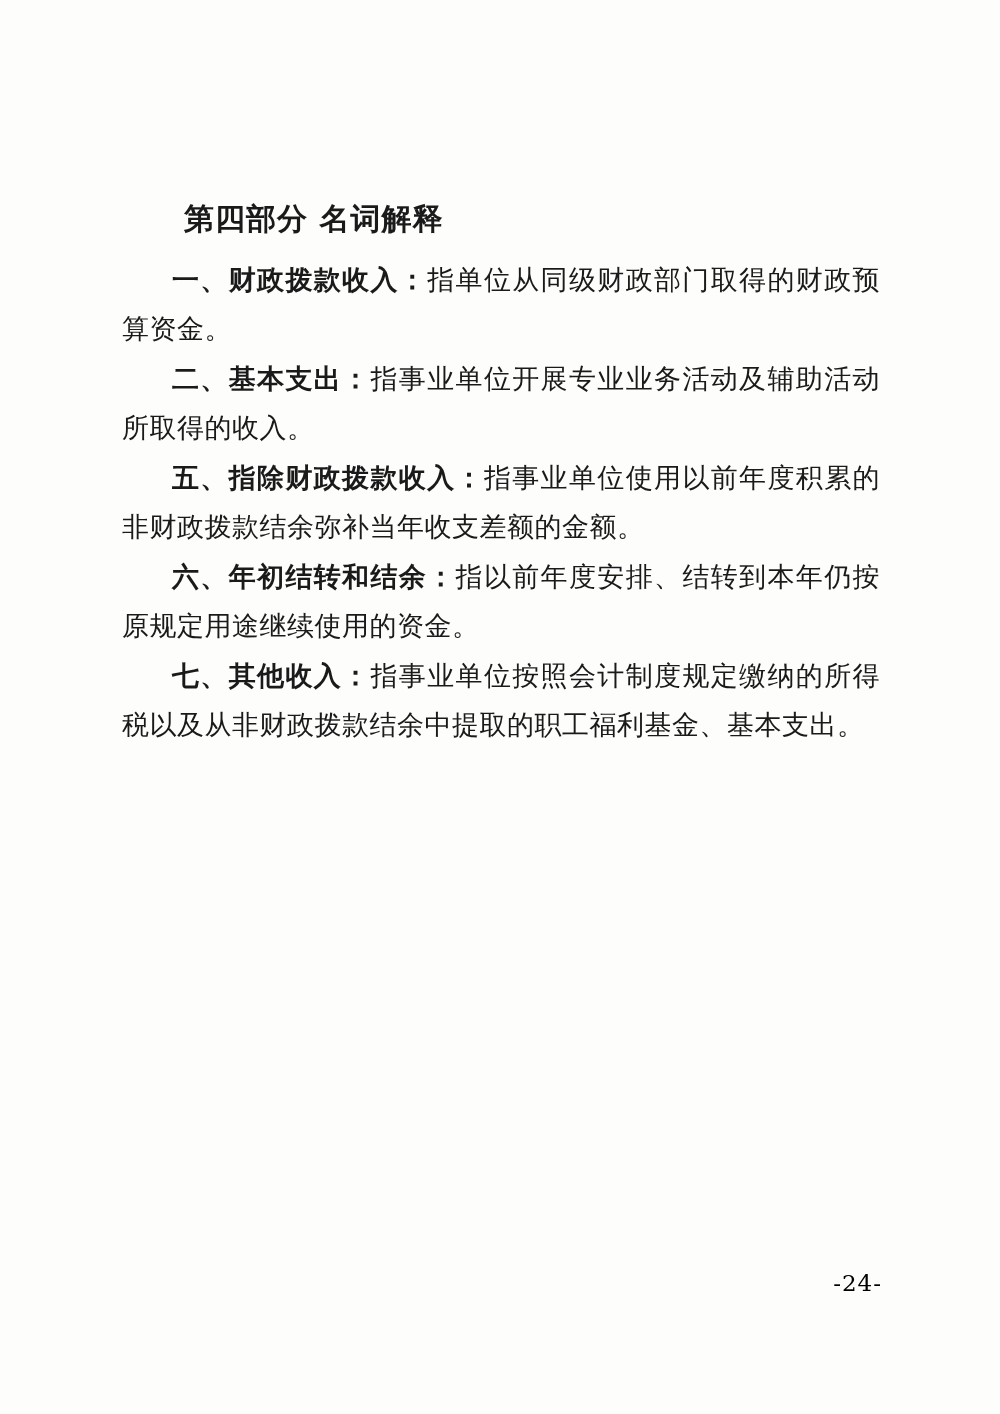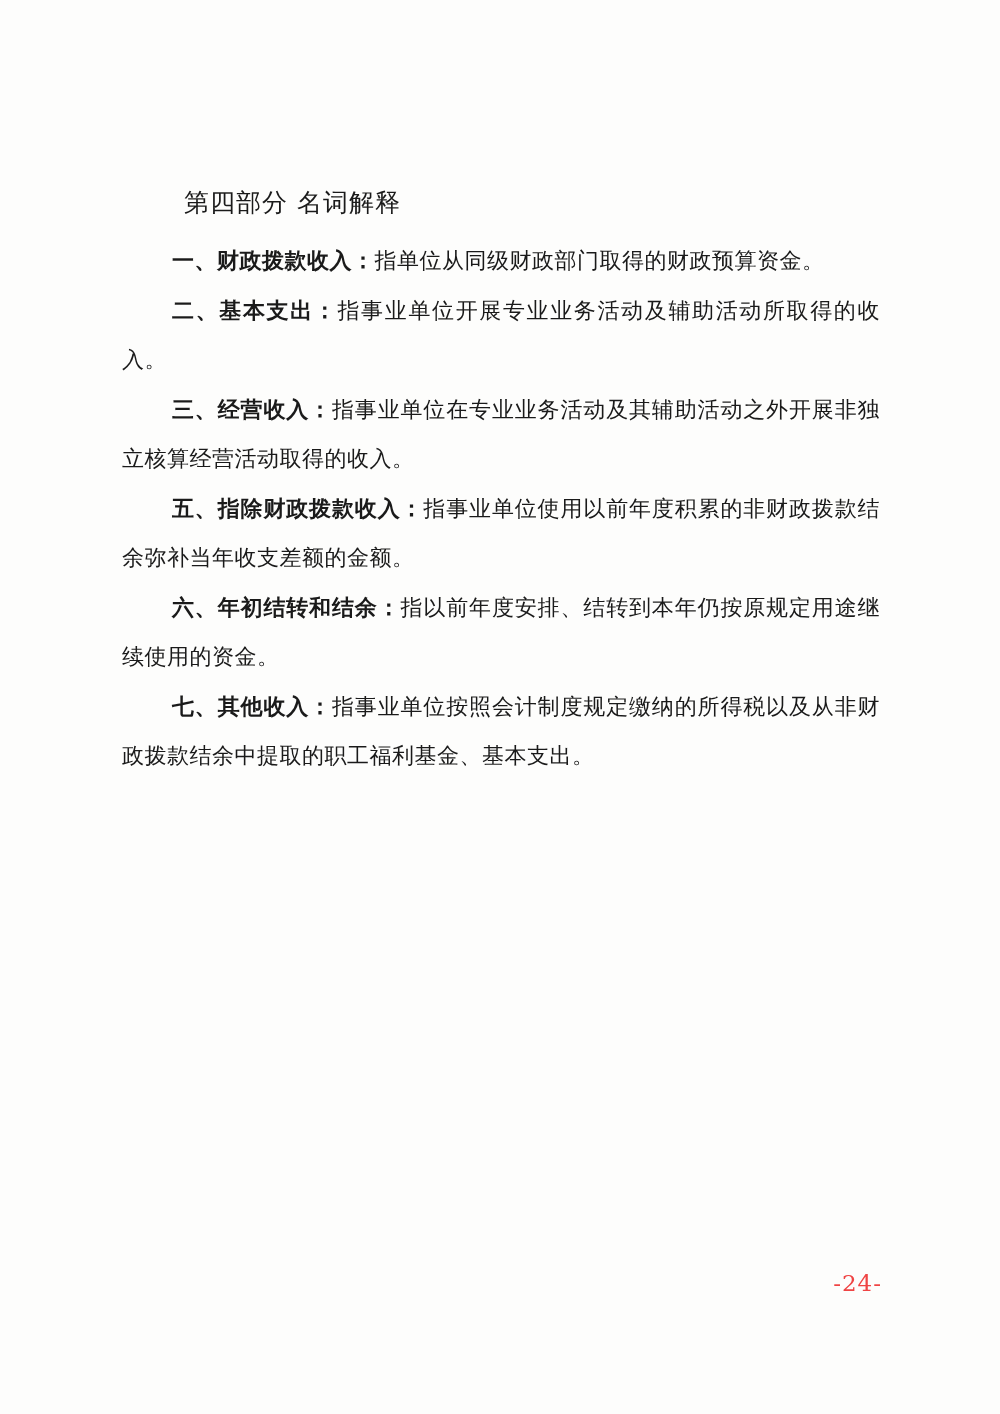--- a/index.html
+++ b/index.html
@@ -23,62 +23,61 @@
     height: 1414px;
     background: #fdfdfc;
   }
   .content {
     position: absolute;
     left: 122px;
     top: 180px;
     width: 758px;
   }
   .doc-heading {
-    font-size: 25px;
-    font-weight: normal;
+    font-size: 30px;
+    font-weight: bold;
     letter-spacing: 1px;
-    margin: 4px 0 14px 0;
+    margin: 16px 0 14px 0;
     padding-left: 62px;
     line-height: 1.5;
     font-family: "DejaVu Serif", "Liberation Serif", serif;
   }
   .para {
-    font-size: 22px;
+    font-size: 27px;
     line-height: 49px;
     text-indent: 50px;
     margin: 0 0 1px 0;
     text-align: justify;
     text-justify: inter-ideograph;
     letter-spacing: 0.5px;
   }
   .para .lead {
     font-weight: bold;
   }
   .page-number {
     position: absolute;
     right: 118px;
     bottom: 118px;
     font-size: 23px;
     letter-spacing: 1px;
-    color: #ef4444;
+    color: #000000;
     text-align: center;
   }
 </style>
 </head>
 <body>
 
 <div class="page">
   <div class="content">
     <h1 class="doc-heading">第四部分  名词解释</h1>
 
     <p class="para"><span class="lead">一、财政拨款收入：</span><span>指单位从同级财政部门取得的财政预算资金。</span></p>
 
     <p class="para"><span class="lead">二、基本支出：</span><span>指事业单位开展专业业务活动及辅助活动所取得的收入。</span></p>
 
-    <p class="para"><span class="lead">三、经营收入：</span><span>指事业单位在专业业务活动及其辅助活动之外开展非独立核算经营活动取得的收入。</span></p>
 
 
     <p class="para"><span class="lead">五、指除财政拨款收入：</span><span>指事业单位使用以前年度积累的非财政拨款结余弥补当年收支差额的金额。</span></p>
 
     <p class="para"><span class="lead">六、年初结转和结余：</span><span>指以前年度安排、结转到本年仍按原规定用途继续使用的资金。</span></p>
 
     <p class="para"><span class="lead">七、其他收入：</span><span>指事业单位按照会计制度规定缴纳的所得税以及从非财政拨款结余中提取的职工福利基金、基本支出。</span></p>
 
 
   </div>

